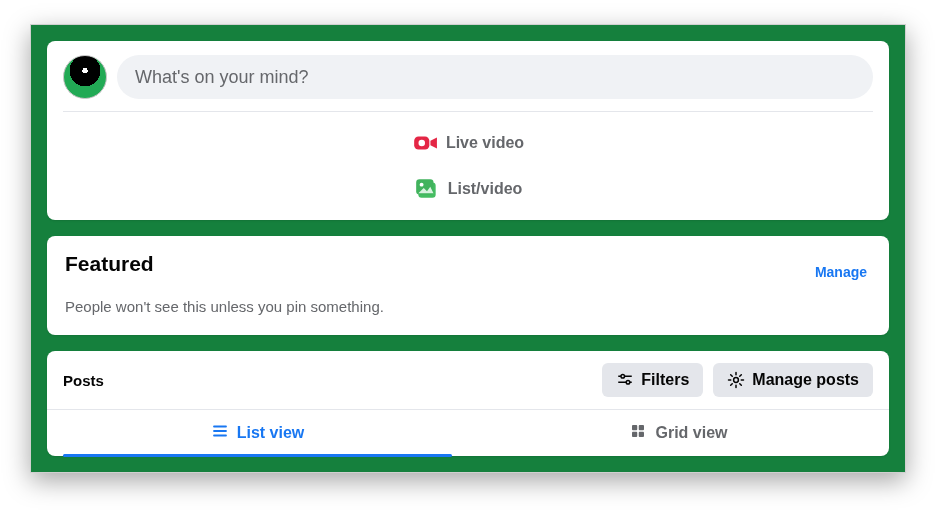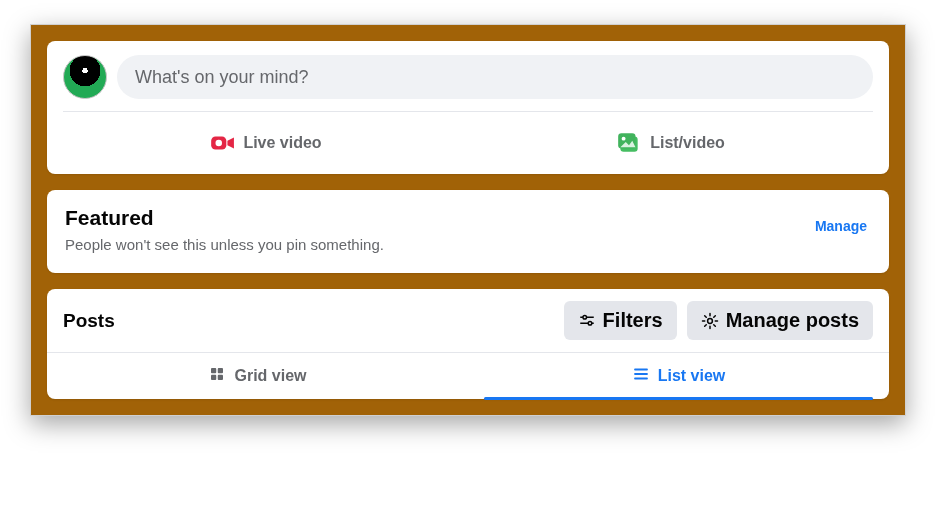--- a/index.html
+++ b/index.html
@@ -6,21 +6,21 @@
   body {
     font-family: -apple-system, BlinkMacSystemFont, "Segoe UI", Helvetica, Arial, sans-serif;
     background: #fff;
     width: 936px;
     height: 511px;
     overflow: hidden;
   }
   .frame {
     margin: 24px 30px;
     width: 876px;
-    background: #a16207;
+    background: #15803d;
     border: 1px solid #d0d0d0;
     box-shadow: 0 8px 24px rgba(0,0,0,0.35);
   }
   .card {
     background: #fff;
     border-radius: 8px;
     box-shadow: 0 1px 2px rgba(0,0,0,0.1);
     margin: 16px;
   }
   
@@ -53,20 +53,21 @@
     cursor: pointer;
   }
   .composer-divider {
     height: 1px;
     background: #e4e6eb;
     margin: 0 16px;
   }
   .composer-actions {
     display: flex;
     padding: 8px 16px;
+    flex-direction: column;
   }
   .composer-action {
     flex: 1;
     display: flex;
     align-items: center;
     justify-content: center;
     gap: 8px;
     padding: 10px 4px;
     border-radius: 6px;
     cursor: pointer;
@@ -79,21 +80,21 @@
   .featured {
     display: flex;
     justify-content: space-between;
     align-items: flex-start;
     padding: 16px 18px 20px 18px;
   }
   .featured h2 {
     font-size: 21px;
     font-weight: 700;
     color: #050505;
-    margin-bottom: 6px;
+    margin-bottom: 22px;
   }
   .featured-sub {
     font-size: 15px;
     color: #65676b;
     text-align: right;
   }
   .manage-link {
     color: #1877f2;
     font-size: 14px;
     font-weight: 700;
@@ -102,34 +103,34 @@
     padding-right: 4px;
   }
   
   .posts-head {
     display: flex;
     align-items: center;
     justify-content: space-between;
     padding: 12px 16px;
   }
   .posts-head h2 {
-    font-size: 19px;
+    font-size: 15px;
     font-weight: 700;
     color: #050505;
   }
   .posts-buttons { display:flex; gap:10px; }
   .btn {
     display: inline-flex;
     align-items: center;
     gap: 7px;
     background: #e4e6eb;
     border: none;
     border-radius: 6px;
     padding: 8px 14px;
-    font-size: 20px;
+    font-size: 16px;
     font-weight: 600;
     color: #050505;
     cursor: pointer;
   }
   .posts-divider { height:1px; background:#e4e6eb; margin:0; }
   .view-tabs {
     display: flex;
   }
   .view-tab {
     flex: 1;
@@ -223,37 +224,37 @@
                 <circle cx="12" cy="12" r="3.2" fill="none" stroke="#050505" stroke-width="2"></circle>
                 <path d="M12 2v3M12 19v3M2 12h3M19 12h3M4.9 4.9l2.1 2.1M17 17l2.1 2.1M4.9 19.1l2.1-2.1M17 7l2.1-2.1" stroke="#050505" stroke-width="2" stroke-linecap="round"></path>
               </svg>
           </span>
           <span>Manage posts</span>
         </button>
       </div>
     </div>
     <div class="posts-divider"></div>
     <div class="view-tabs">
+      <div class="view-tab active">
+        <span>
+          <svg viewBox="0 0 24 24" width="18" height="18">
+              <line x1="4" y1="6" x2="20" y2="6" stroke="#1877f2" stroke-width="2.4" stroke-linecap="round"></line>
+              <line x1="4" y1="12" x2="20" y2="12" stroke="#1877f2" stroke-width="2.4" stroke-linecap="round"></line>
+              <line x1="4" y1="18" x2="20" y2="18" stroke="#1877f2" stroke-width="2.4" stroke-linecap="round"></line>
+            </svg>
+        </span>
+        <span>List view</span>
+      </div>
       <div class="view-tab">
         <span>
           <svg viewBox="0 0 24 24" width="18" height="18">
               <rect x="4" y="4" width="7" height="7" rx="1.2" fill="#65676b"></rect>
               <rect x="13" y="4" width="7" height="7" rx="1.2" fill="#65676b"></rect>
               <rect x="4" y="13" width="7" height="7" rx="1.2" fill="#65676b"></rect>
               <rect x="13" y="13" width="7" height="7" rx="1.2" fill="#65676b"></rect>
             </svg>
         </span>
         <span>Grid view</span>
       </div>
-      <div class="view-tab active">
-        <span>
-          <svg viewBox="0 0 24 24" width="18" height="18">
-              <line x1="4" y1="6" x2="20" y2="6" stroke="#1877f2" stroke-width="2.4" stroke-linecap="round"></line>
-              <line x1="4" y1="12" x2="20" y2="12" stroke="#1877f2" stroke-width="2.4" stroke-linecap="round"></line>
-              <line x1="4" y1="18" x2="20" y2="18" stroke="#1877f2" stroke-width="2.4" stroke-linecap="round"></line>
-            </svg>
-        </span>
-        <span>List view</span>
-      </div>
     </div>
   </div>
 
 </div>
 
 </body></html>

